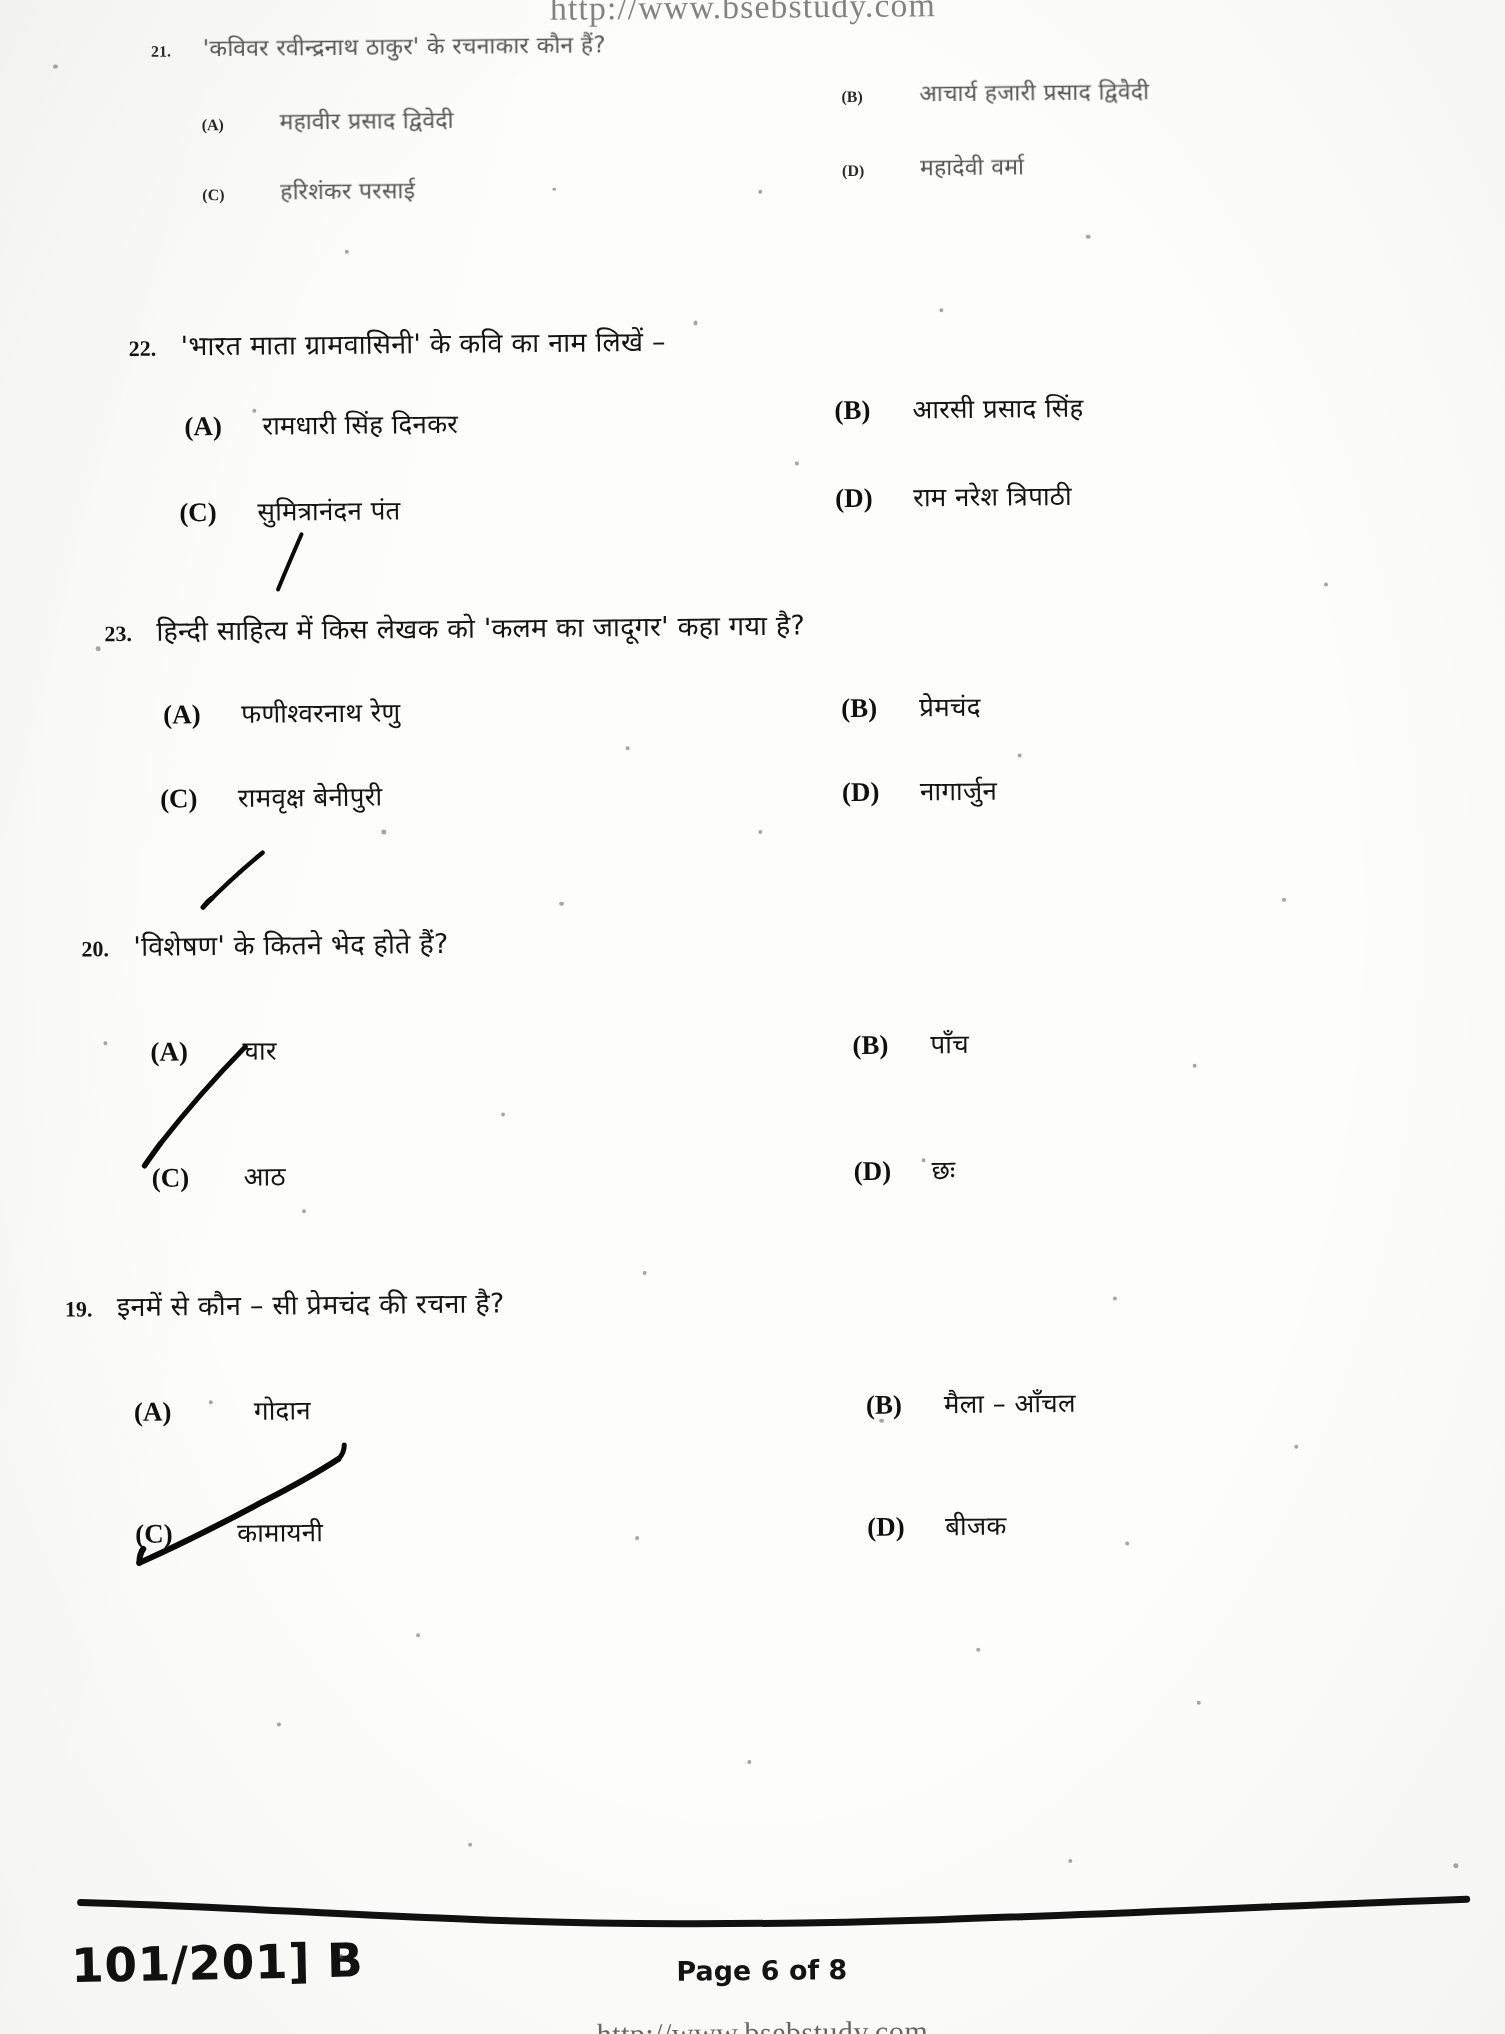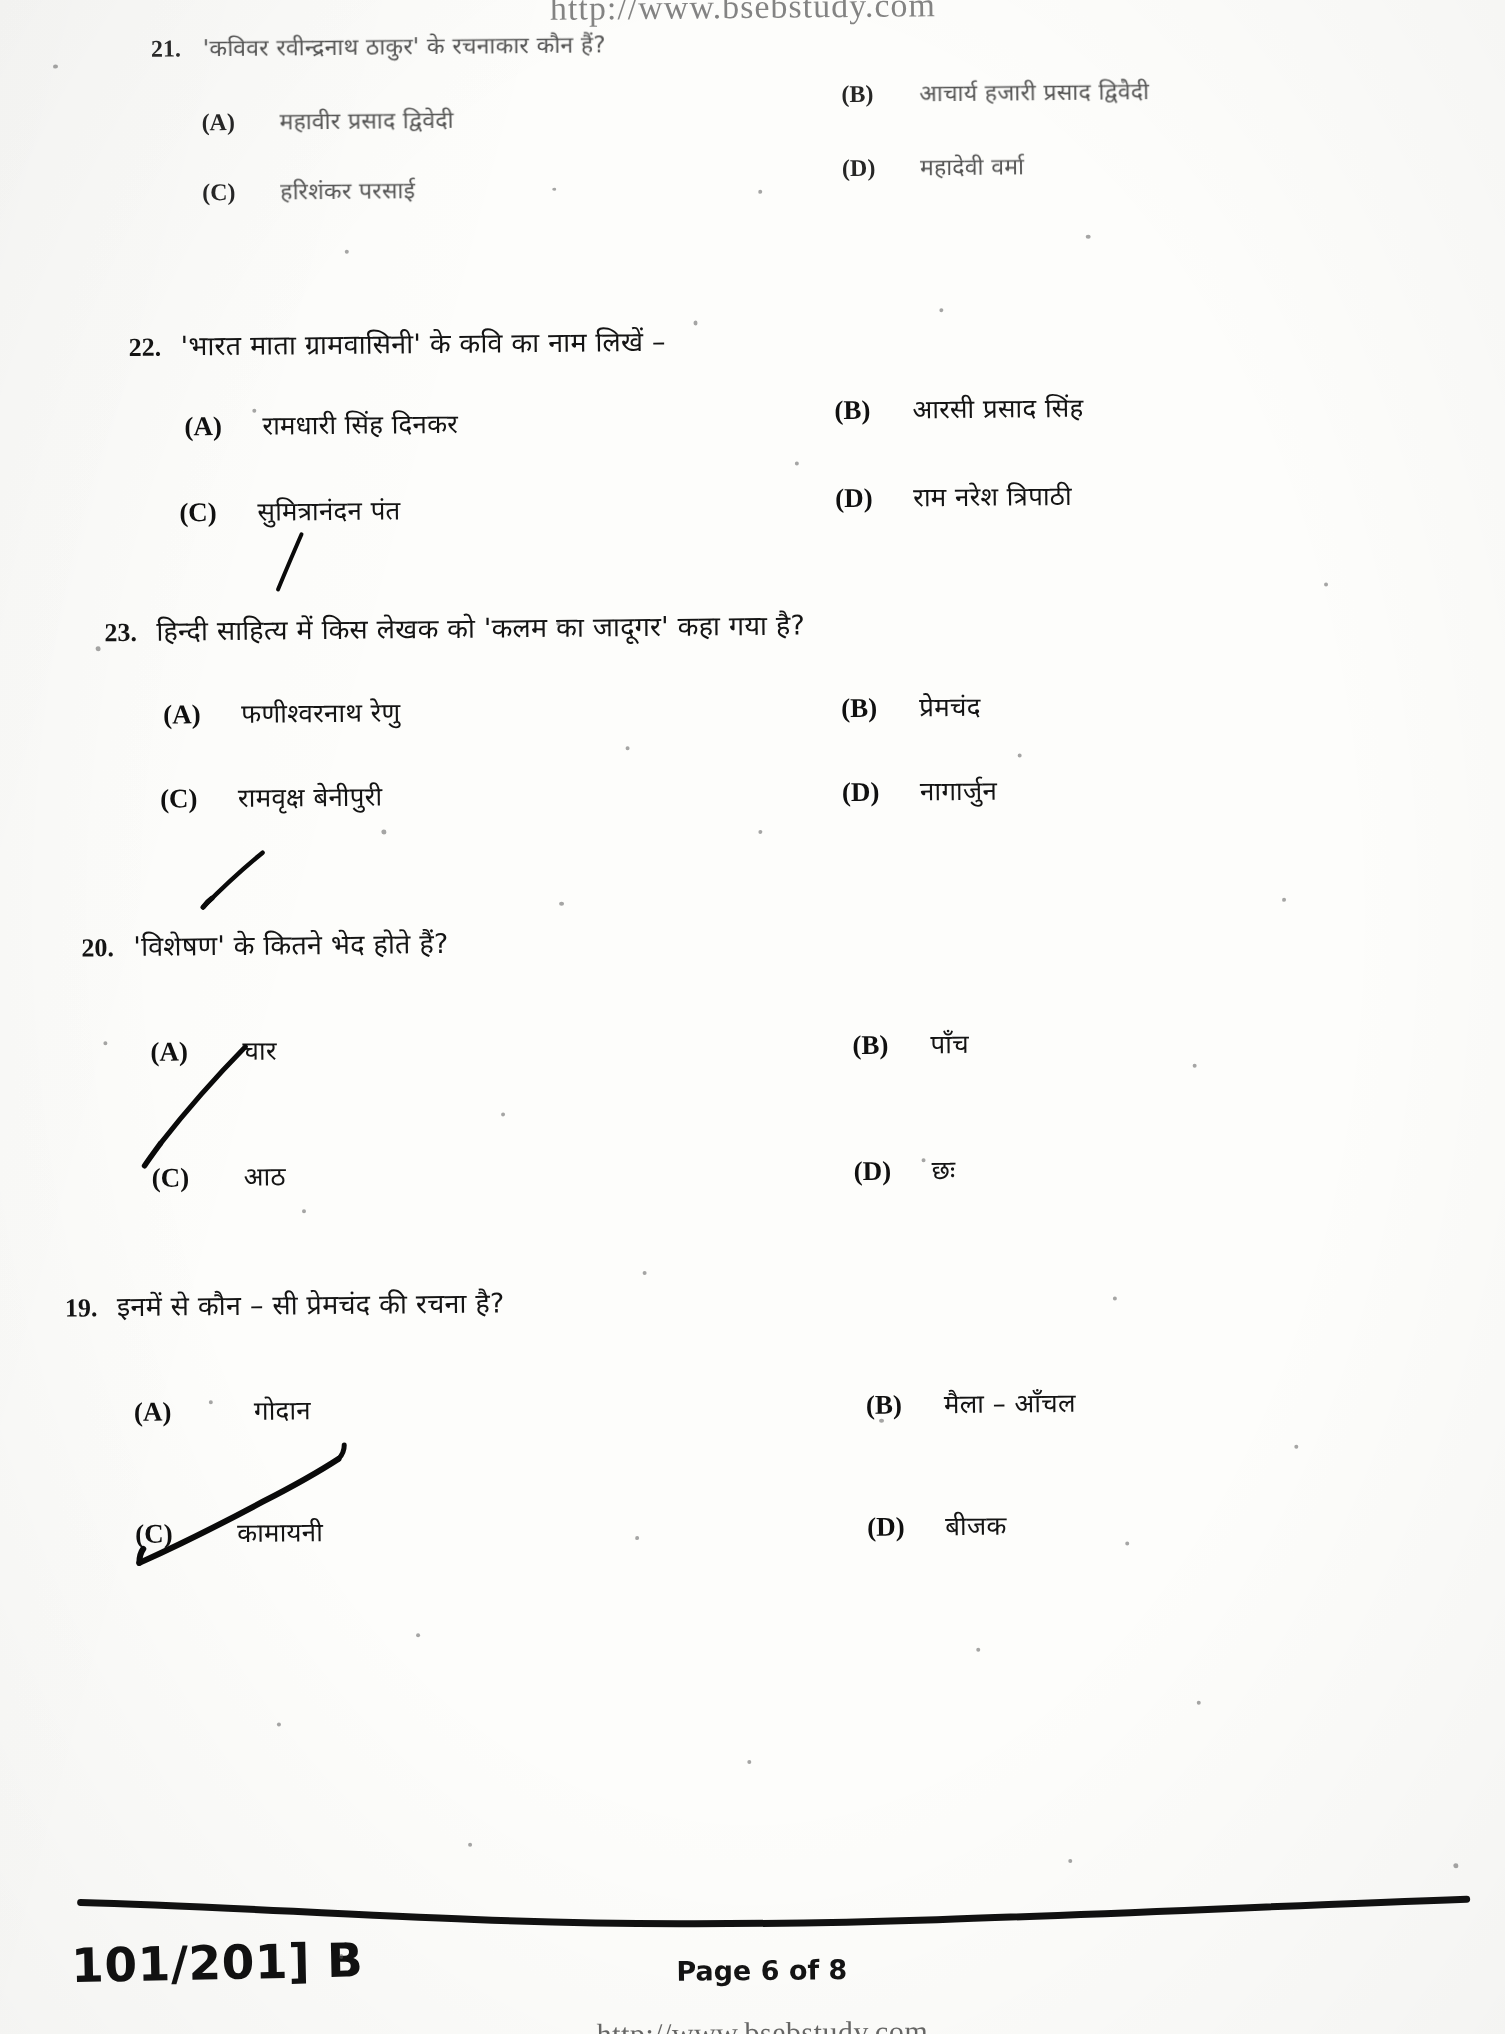--- a/index.html
+++ b/index.html
@@ -64,21 +64,21 @@
     width: 1505px;
   }
   .q-head {
     display: flex;
     align-items: baseline;
     font-family: "DejaVu Sans", sans-serif;
     color: #141414;
   }
   .q-num {
     font-weight: bold;
-    font-size: 26px;
+    font-size: 22px;
     font-family: "Liberation Serif", serif;
     min-width: 52px;
     text-align: left;
   }
   .q-text {
     font-size: 27px;
     line-height: 1.2;
     letter-spacing: .2px;
   }
 
@@ -111,21 +111,21 @@
     letter-spacing: .2px;
   }
 
   
   .faded .q-text, .faded .opt-txt {
     color: #2b2b2b;
     opacity: .80;
     font-size: 23px;
     filter: blur(.25px);
   }
-  .faded .q-num, .faded .opt-lbl { font-size: 24px; opacity: .9; }
+  .faded .q-num, .faded .opt-lbl { font-size: 16px; opacity: .9; }
 
   
   .pen {
     position: absolute;
     pointer-events: none;
   }
   .pen svg { display: block; overflow: visible; }
   .pen path {
     fill: none;
     stroke: #0a0a0a;

